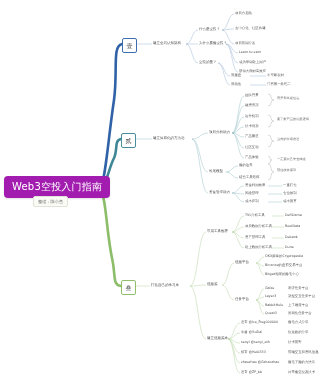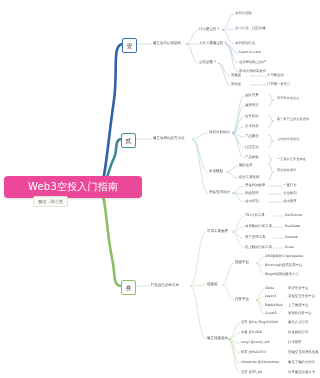--- a/index.html
+++ b/index.html
@@ -11,24 +11,24 @@
     position:relative;
   }
   #stage{position:absolute;inset:0;width:320px;height:378px;}
   svg.links{position:absolute;left:0;top:0;width:320px;height:378px;pointer-events:none;}
 
   .node{position:absolute;white-space:nowrap;line-height:1;}
 
   
   .root{
     left:4px;top:176px;
-    background:#ec4899;
+    background:#a21caf;
     color:#ffffff;
     border-radius:4px;
-    padding:6px 24px;
+    padding:6px 8px;
     font-size:10px;
     letter-spacing:.2px;
     box-shadow:0 1px 2px rgba(0,0,0,.12);
   }
   .root-sub{
     position:absolute;
     left:33px;top:196px;
     font-size:4.2px;
     color:#6b6b6b;
     background:#fbfbf6;

